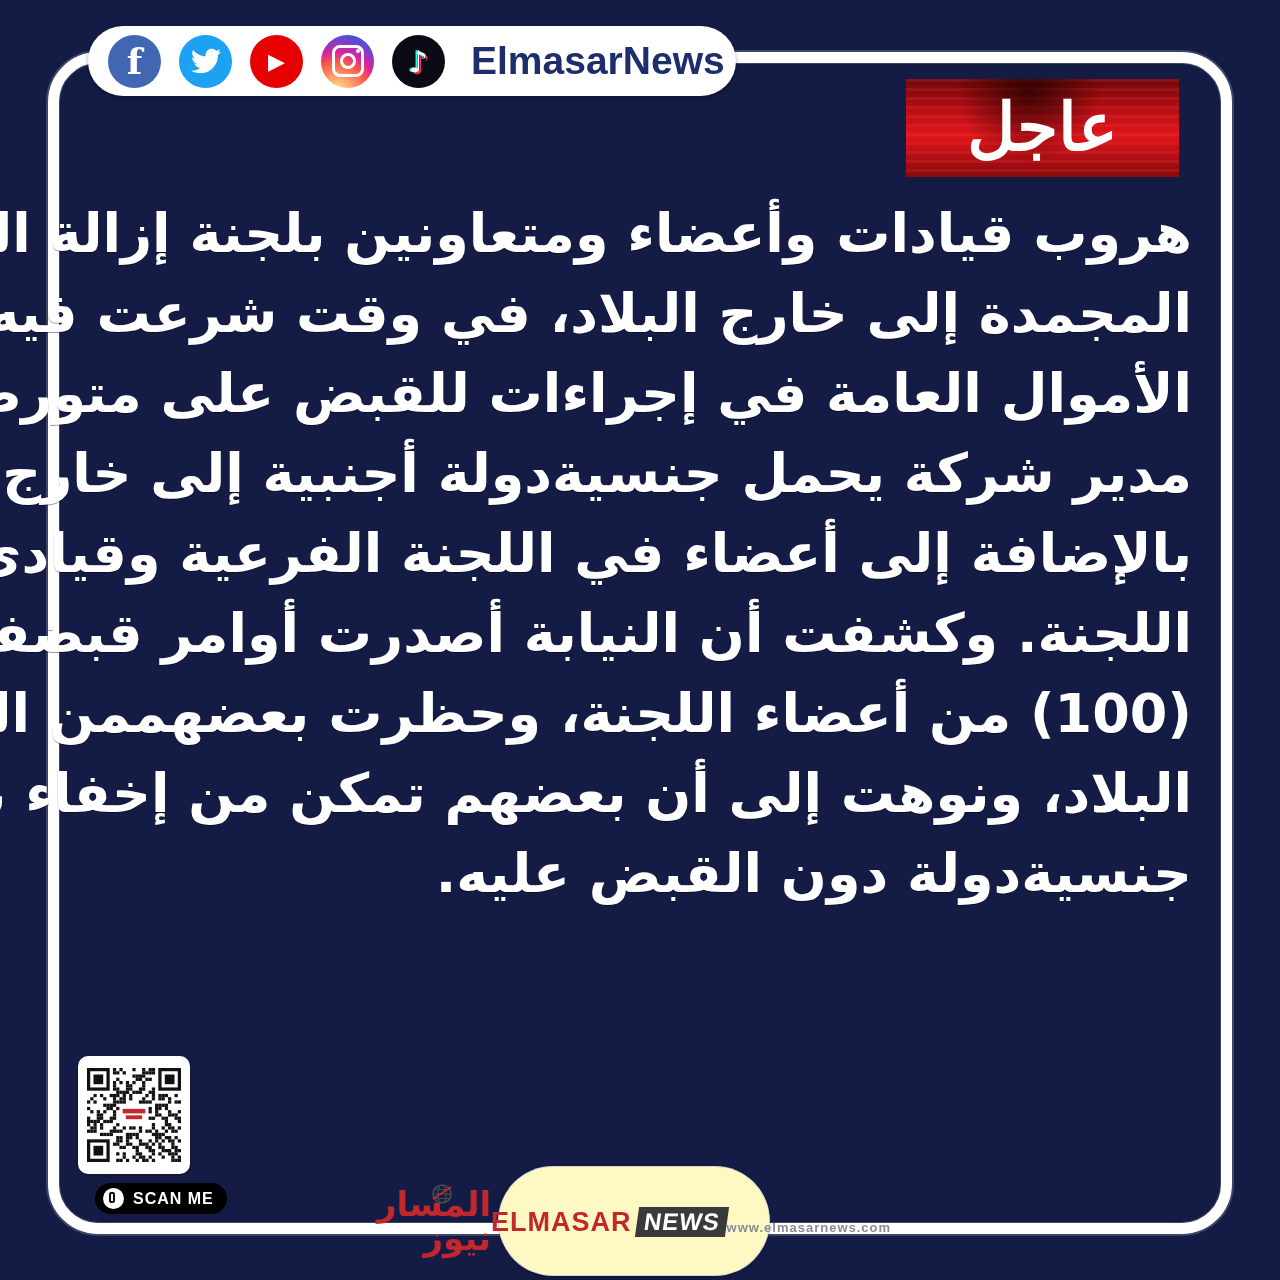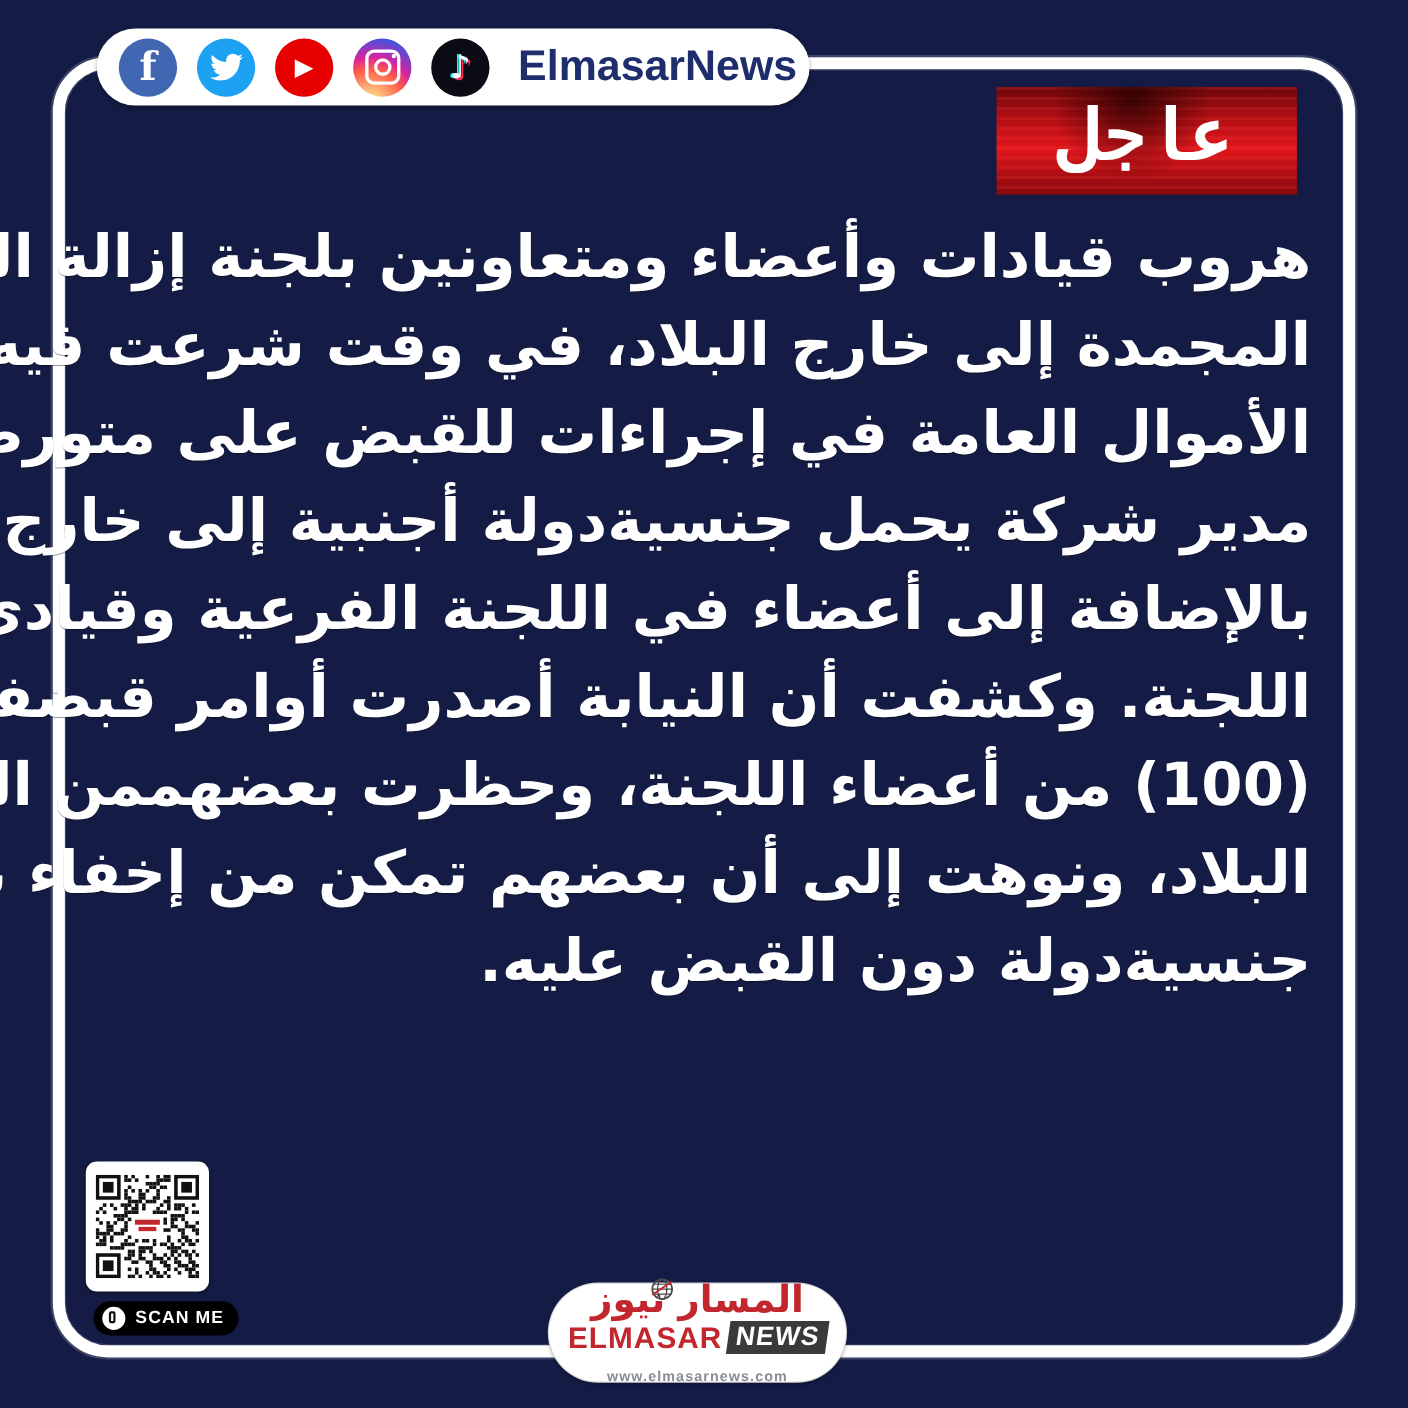--- a/index.html
+++ b/index.html
@@ -41,55 +41,55 @@
   }
   
   .banner{
     position:absolute;left:906px;top:79px;width:273px;height:98px;z-index:2;
     background:
       radial-gradient(circle at 45% 12%, rgba(30,0,0,.75), transparent 42%),
       repeating-linear-gradient(180deg, rgba(255,60,60,.18) 0 3px, rgba(0,0,0,0) 3px 9px),
       linear-gradient(180deg,#6d080a 0%,#b80f14 32%,#e0161c 58%,#85090c 100%);
     display:flex;align-items:center;justify-content:center;
     color:#fff;font-weight:bold;font-size:66px;line-height:1;
-    font-family:Liberation Mono, monospace;
+    font-family:Liberation Serif, serif;
   }
   
   .article{
     position:absolute;top:194px;right:88px;left:70px;z-index:2;
     direction:rtl;
   }
   .article-line{
     color:#ffffff;font-size:54px;font-weight:bold;line-height:80px;
     text-align:right;white-space:nowrap;
     font-family:"DejaVu Sans",sans-serif;
     text-shadow:0 1px 0 rgba(0,0,0,.4);
   }
   
   .qr-box{
     position:absolute;left:78px;top:1056px;width:112px;height:118px;z-index:3;
     background:#fff;border-radius:10px;display:flex;align-items:center;justify-content:center;
     box-shadow:0 1px 3px rgba(0,0,0,.4);
   }
   .scan-pill{
-    position:absolute;left:85px;top:1183px;width:132px;height:31px;z-index:3;
+    position:absolute;left:95px;top:1183px;width:132px;height:31px;z-index:3;
     background:#000;border-radius:17px;display:flex;align-items:center;gap:9px;
     padding:0 8px;box-sizing:border-box;color:#fff;font-weight:bold;font-size:16px;
     font-family:"Liberation Sans","DejaVu Sans",sans-serif;letter-spacing:1px;
   }
   .phone-ic{width:21px;height:21px;border-radius:50%;background:#fff;position:relative;flex:0 0 auto;}
   .phone-ic::after{
     content:'';position:absolute;left:6px;top:4px;width:6px;height:11px;
     border:2px solid #111;border-radius:2px;box-sizing:border-box;
   }
   
   .logo-capsule{
-    position:absolute;left:499px;top:1167px;width:270px;height:89px;z-index:3;
-    background:#ffffff;border-radius:56px;
-    display:flex;flex-direction:column;align-items:center;justify-content:center;
+    position:absolute;left:499px;top:1167px;width:270px;height:108px;z-index:3;
+    background:#fef9c3;border-radius:56px;
+    display:flex;flex-direction:row;align-items:center;justify-content:center;
     box-shadow:0 0 0 1px #d5d5d5, 0 2px 4px rgba(0,0,0,.35);
   }
   .logo-ar{
     position:relative;direction:rtl;color:#c1272d;font-weight:bold;font-size:34px;line-height:34px;
     font-family:"DejaVu Sans",sans-serif;
   }
   .logo-globe{position:absolute;top:-4px;left:54px;}
   .logo-row2{display:flex;align-items:center;gap:5px;margin-top:2px;}
   .logo-latin1{
     color:#c1272d;font-weight:bold;font-size:27px;line-height:27px;

